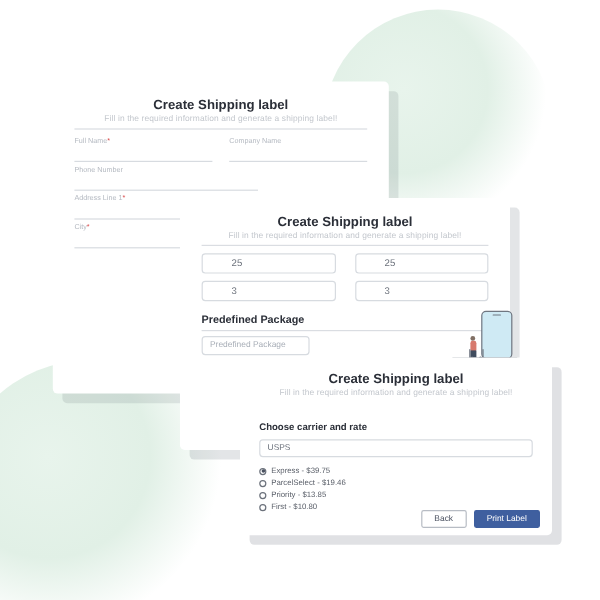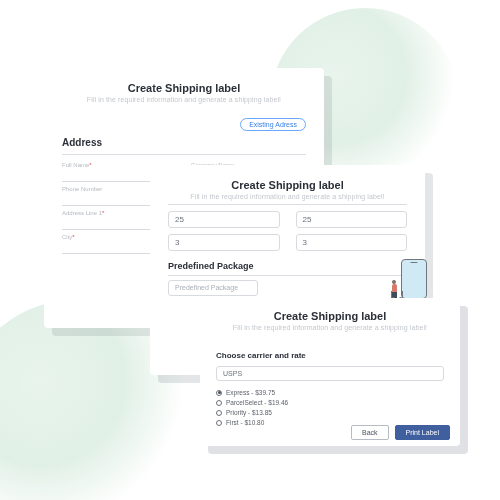--- a/index.html
+++ b/index.html
@@ -52,21 +52,21 @@
     position: absolute; top: -3px; left: 0;
     font-size: 6px; color: #b4b9c1;
   }
   .req { color: #d94b4b; }
   .row { display: flex; gap: 14px; }
   .row .field { flex:1; }
 
   .parcel-grid { display: grid; grid-template-columns: 1fr 1fr; gap: 6px 16px; margin-top: 6px;}
   .pbox {
     border: 1px solid #d7dbe0; border-radius: 3px;
-    font-size: 8px; color: #6b717b; padding: 3px 6px; height: 17px;
+    font-size: 8px; color: #6b717b; padding: 3px 24px; height: 17px;
   }
 
   .predef { margin-top: 10px; }
   .predef .ptitle { font-size: 9px; font-weight: 700; color:#2b2f38;}
   .predef .psel {
     margin-top: 4px; border:1px solid #d7dbe0; border-radius:3px;
     font-size: 7px; color:#a9afb8; padding: 3px 6px; height: 16px; width: 90px;
   }
 
   .card3 .section-head { margin-top: 20px; font-size: 8px;}
@@ -115,24 +115,20 @@
 </head>
 <body>
 
 <div class="bg-shape bg1"></div>
 <div class="bg-shape bg2"></div>
 
 <div class="card card1">
   <div class="title">Create Shipping label</div>
   <div class="sub">Fill in the required information and generate a shipping label!</div>
 
-  <div style="margin-top:18px">
-    <span class="section-head" style="display:inline-block">Address</span>
-    <span class="existing">Existing Adress</span>
-  </div>
   <hr class="divider">
 
   <div class="fields">
     <div class="row">
       <div class="field">
         <span class="field-label"><span>Full Name</span><span class="req">*</span></span>
       </div>
       <div class="field">
         <span class="field-label">Company Name</span>
       </div>

